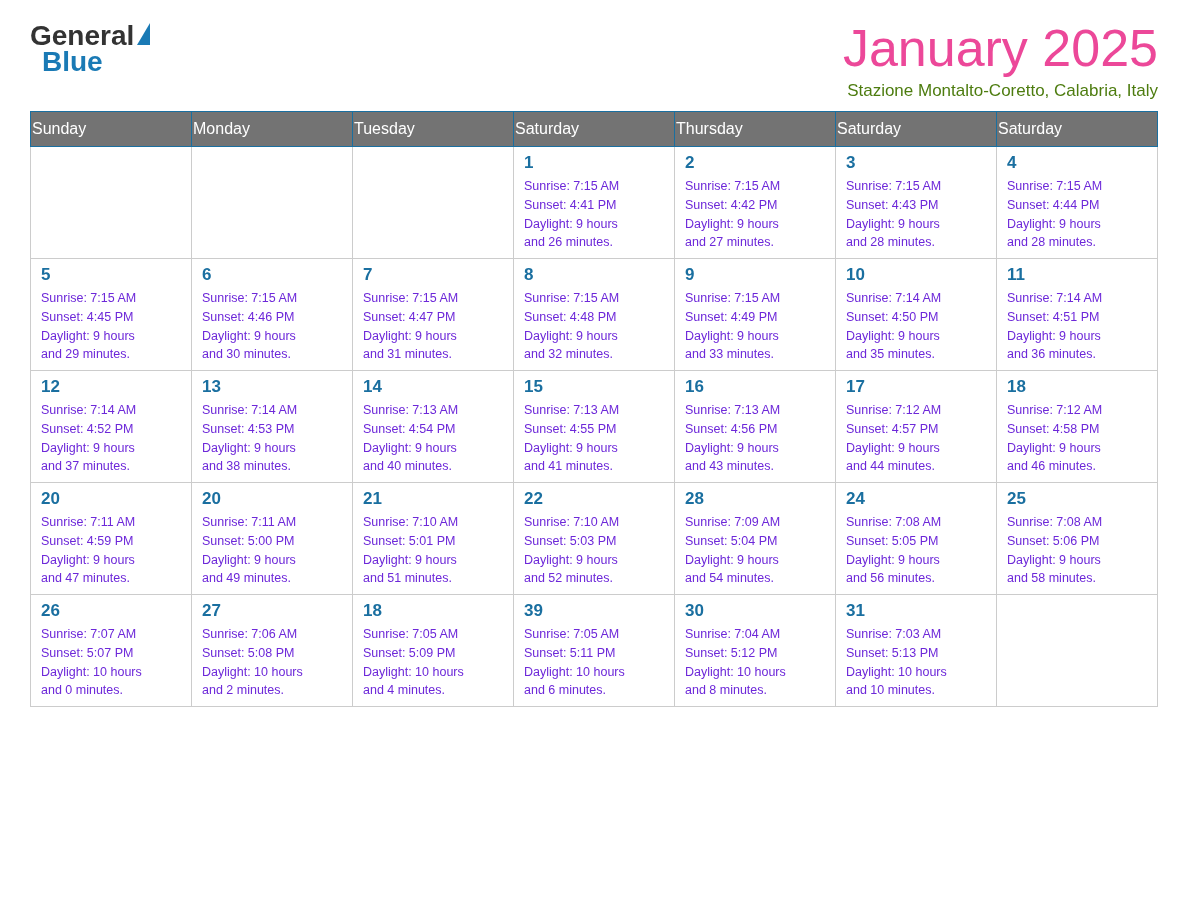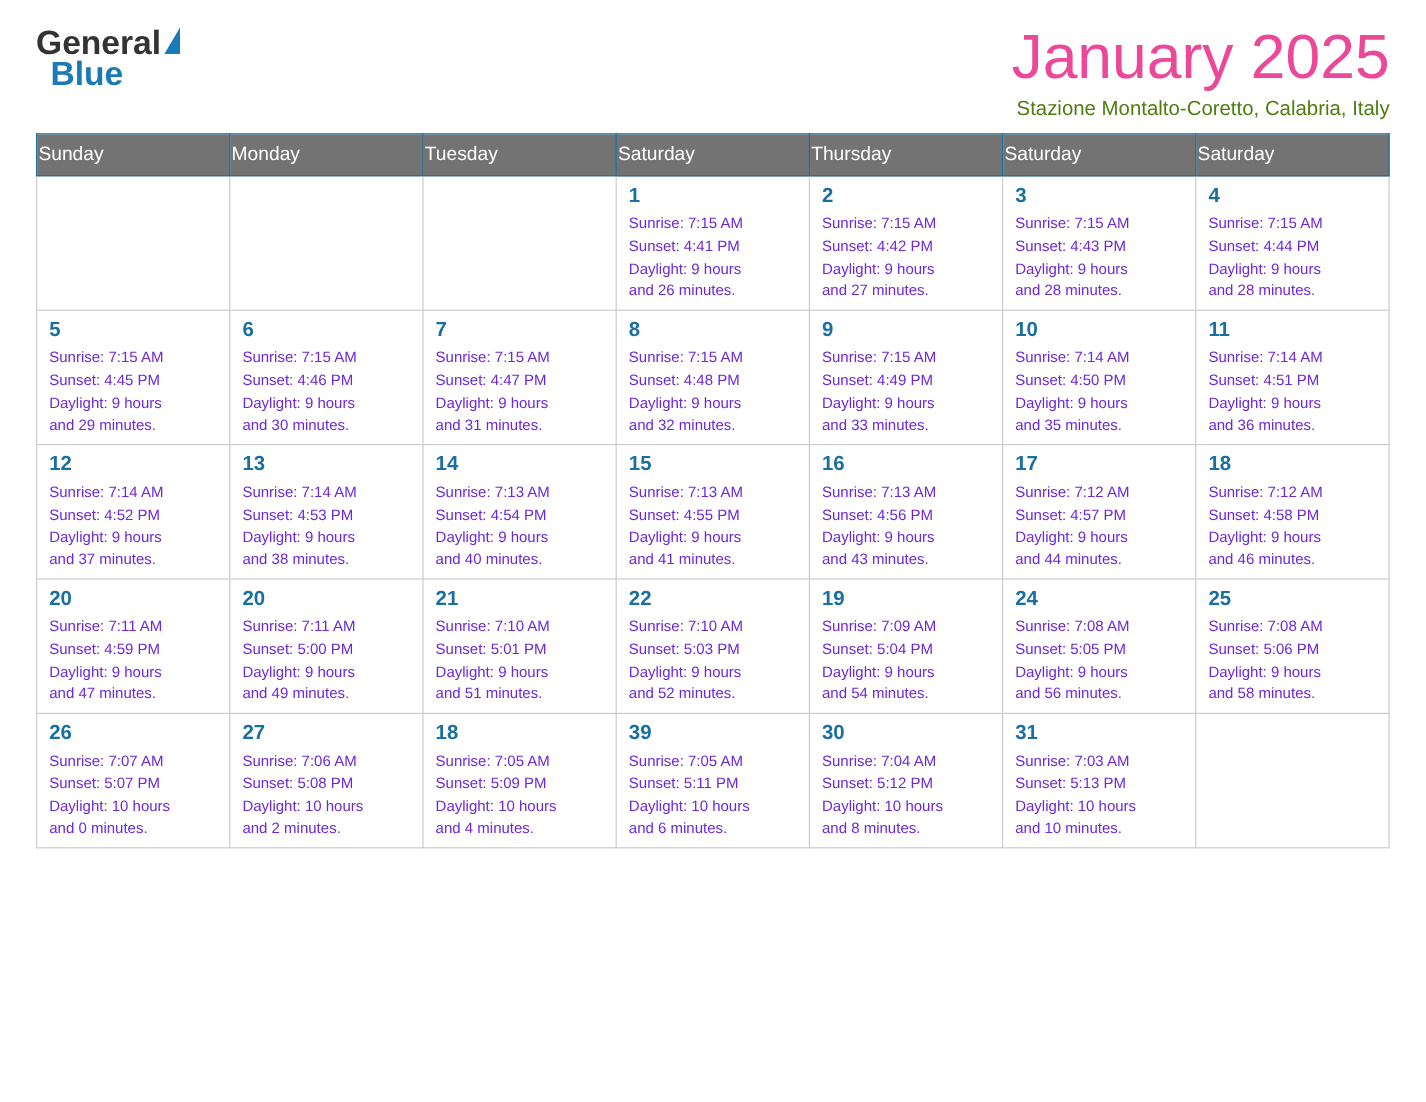--- a/index.html
+++ b/index.html
@@ -208,21 +208,21 @@
         </td>
         <td>
           <span class="day-number">21</span>
           <div class="day-info">Sunrise: 7:10 AM<br>Sunset: 5:01 PM<br>Daylight: 9 hours<br>and 51 minutes.</div>
         </td>
         <td>
           <span class="day-number">22</span>
           <div class="day-info">Sunrise: 7:10 AM<br>Sunset: 5:03 PM<br>Daylight: 9 hours<br>and 52 minutes.</div>
         </td>
         <td>
-          <span class="day-number">19</span>
+          <span class="day-number">28</span>
           <div class="day-info">Sunrise: 7:09 AM<br>Sunset: 5:04 PM<br>Daylight: 9 hours<br>and 54 minutes.</div>
         </td>
         <td>
           <span class="day-number">24</span>
           <div class="day-info">Sunrise: 7:08 AM<br>Sunset: 5:05 PM<br>Daylight: 9 hours<br>and 56 minutes.</div>
         </td>
         <td>
           <span class="day-number">25</span>
           <div class="day-info">Sunrise: 7:08 AM<br>Sunset: 5:06 PM<br>Daylight: 9 hours<br>and 58 minutes.</div>
         </td>

